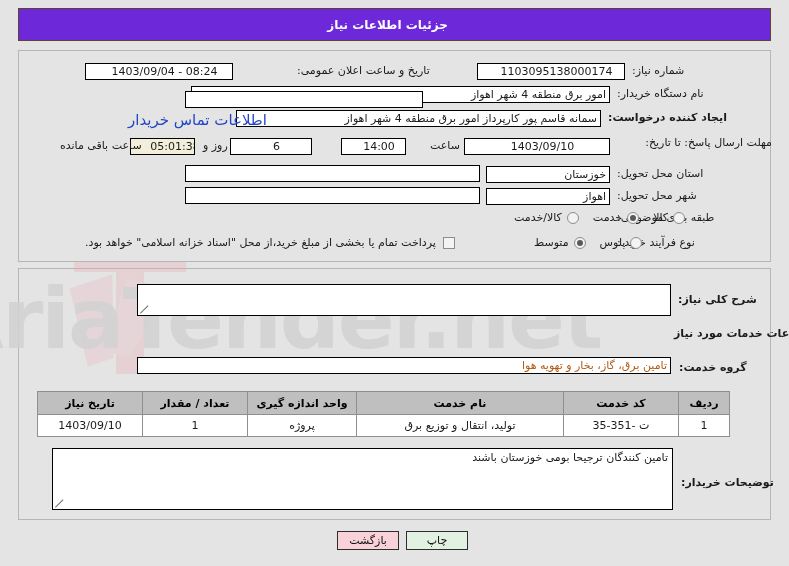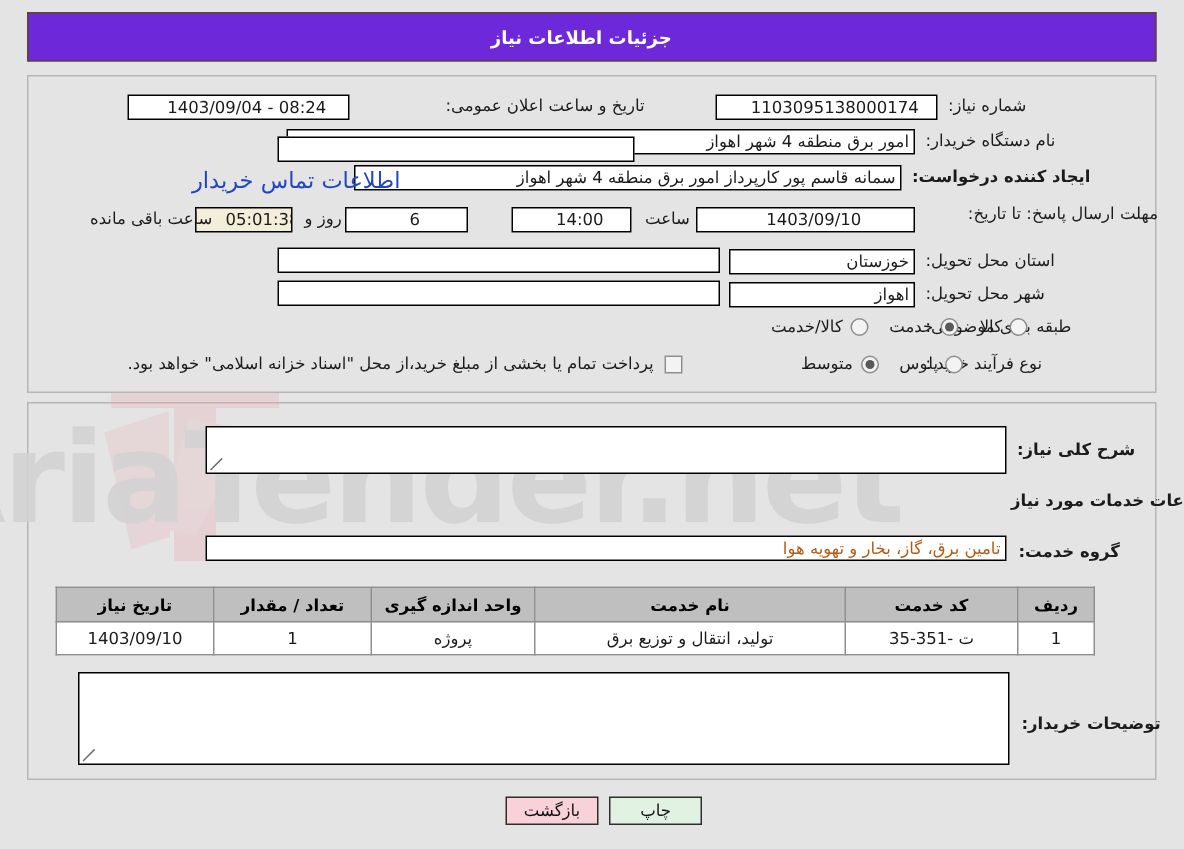--- a/index.html
+++ b/index.html
@@ -255,21 +255,21 @@
 </div>
 <div class="fld empty" style="position:absolute; left:185px; top:91px; width:238px; height:17px;"></div>
 
 <div class="row" style="left:686px; top:136px; width:86px; display:block; text-align:left;">
   <span class="lbl" style="display:block; line-height:13px;">مهلت ارسال پاسخ: تا تاریخ:</span>
 </div>
 <div class="fld num" style="position:absolute; left:464px; top:138px; width:146px;">1403/09/10</div>
 <div class="row" style="left:430px; top:139px;">
   <span class="lbl">ساعت</span>
 </div>
-<div class="fld num" style="position:absolute; left:341px; top:138px; width:80px;">14:00</div>
+<div class="fld num" style="position:absolute; left:341px; top:138px; width:65px;">14:00</div>
 <div class="fld num" style="position:absolute; left:230px; top:138px; width:82px;">6</div>
 <div class="row" style="left:203px; top:139px;">
   <span class="lbl">روز و</span>
 </div>
 <div class="fld timer" style="position:absolute; left:130px; top:138px; width:65px;">05:01:38</div>
 <div class="row" style="left:60px; top:139px;">
   <span class="lbl">ساعت باقی مانده</span>
 </div>
 
 <div class="row" style="left:617px; top:167px;">
@@ -359,17 +359,18 @@
         <td style="direction: ltr;">1</td>
         <td style="direction: ltr;">1403/09/10</td>
       </tr>
     </tbody>
 </table>
 
 <div class="row" style="left:681px; top:476px;">
   <span class="lbl lbl-bold">توضیحات خریدار:</span>
 </div>
 <div class="ta" style="position:absolute; left:52px; top:448px; width:621px; height:62px;">
+  <span>تامین کنندگان ترجیحا بومی خوزستان باشند</span>
   <span class="grip"></span>
 </div>
 
 <div class="btn" id="btn-back">بازگشت</div>
 <div class="btn" id="btn-print">چاپ</div>
 
 </body></html>

